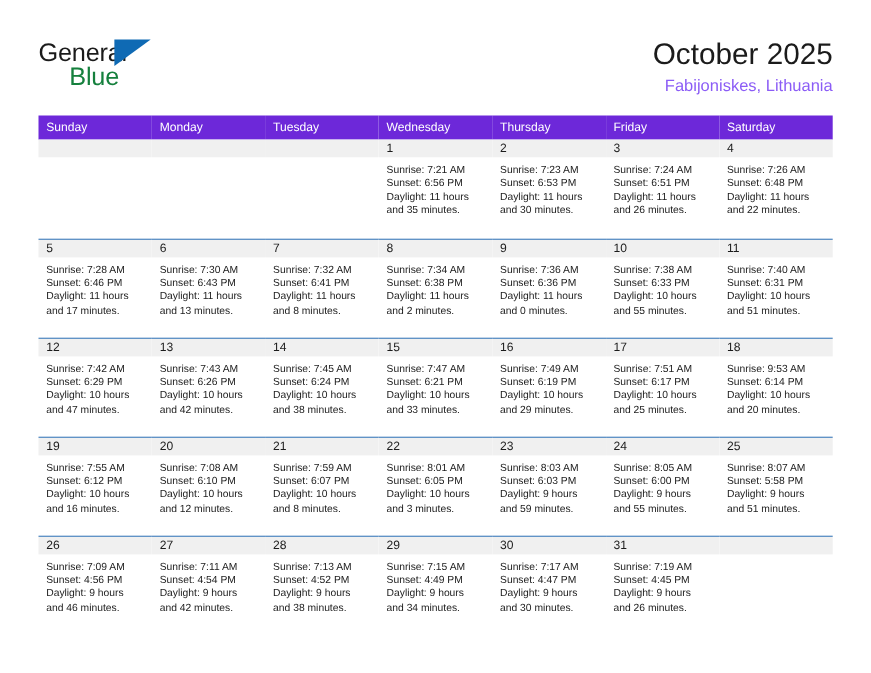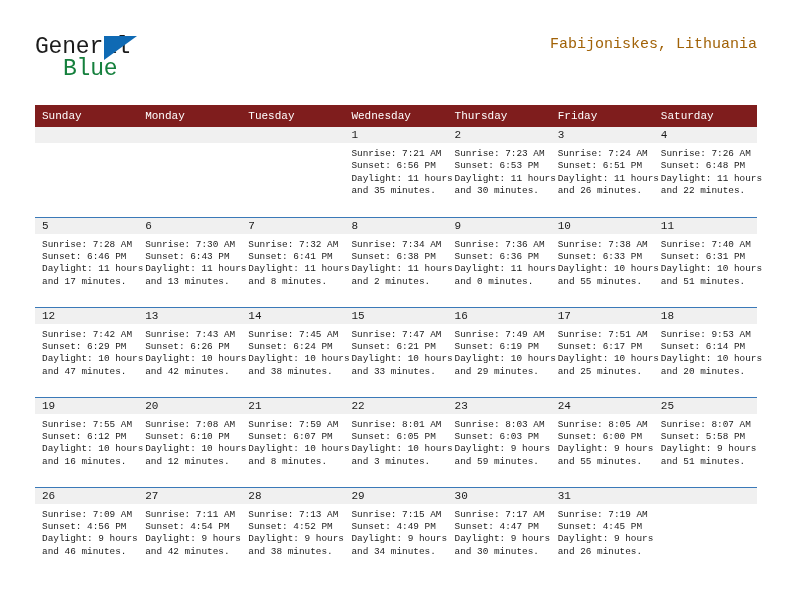--- a/index.html
+++ b/index.html
@@ -8,21 +8,20 @@
     width: 792px; height: 612px;
     background: #ffffff;
     font-family: "Liberation Sans", sans-serif;
     -webkit-font-smoothing: antialiased;
   }
   .page {
     position: relative;
     width: 792px; height: 605px;
     background: #ffffff;
     overflow: hidden;
-    font-family: Liberation Mono, monospace;
   }
 
   
   .header {
     position: absolute;
     left: 35px; top: 32px; right: 35px;
     height: 62px;
   }
   .logo {
     position: absolute; left: 0; top: 2px;
@@ -56,36 +55,36 @@
   }
   .cal-title {
     font-size: 27px;
     color: #1b1b1b;
     line-height: 34px;
     font-weight: normal;
     margin: 0;
   }
   .cal-subtitle {
     font-size: 15px;
-    color: #a16207;
+    color: #8b5cf6;
     line-height: 22px;
     margin: 2px 0 0 0;
     font-weight: normal;
   }
 
   
   .calendar {
     position: absolute;
     left: 35px; top: 105px;
     width: 722px;
     border-collapse: collapse;
     table-layout: fixed;
   }
   .calendar th {
-    background: #7f1d1d;
+    background: #6d28d9;
     color: #ffffff;
     font-size: 11px;
     font-weight: normal;
     text-align: left;
     padding: 5px 0 5px 7px;
     height: 21px;
     line-height: 12px;
   }
   .calendar td {
     vertical-align: top;
@@ -120,20 +119,21 @@
 
   <div class="header">
 
     <div class="logo">
       <span class="logo-general">General</span>
       <span class="logo-triangle"></span>
       <span class="logo-blue">Blue</span>
     </div>
 
     <div class="titles">
+      <h1 class="cal-title">October 2025</h1>
       <h2 class="cal-subtitle">Fabijoniskes, Lithuania</h2>
     </div>
 
   </div>
 
   <table class="calendar">
     <thead>
       <tr>
         <th>Sunday</th>
         <th>Monday</th>

